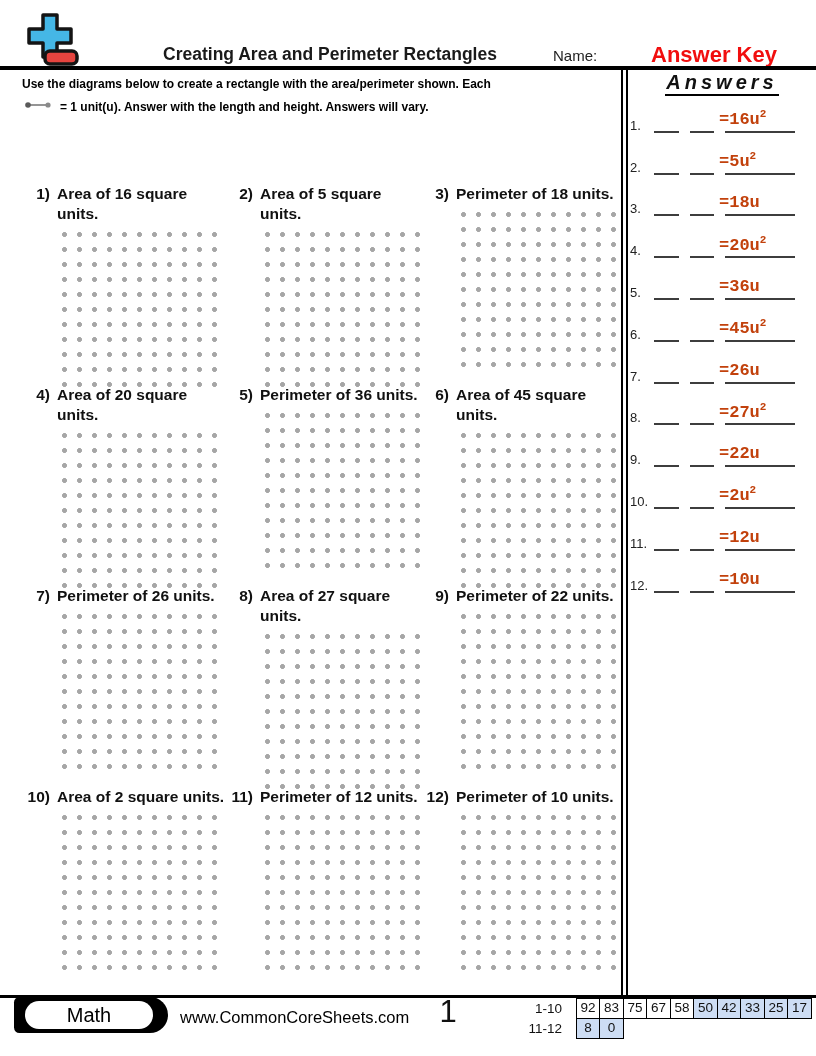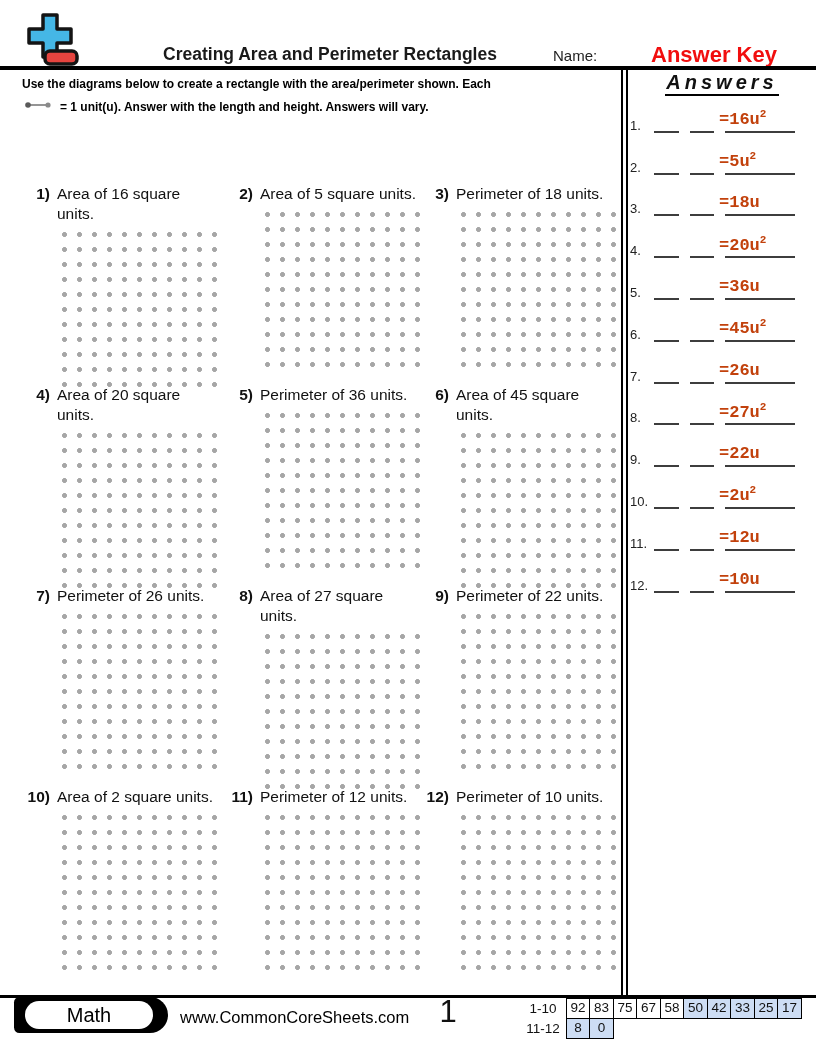--- a/index.html
+++ b/index.html
@@ -39,40 +39,40 @@
   .ans-val{position:absolute;left:-6px;right:-6px;bottom:2px;text-align:left;
            font-size:17px;font-weight:bold;color:#c2410c;white-space:nowrap;font-family:Liberation Mono, monospace;}
   .ans-val sup{font-size:11px;}
 
   
   .problems{position:absolute;left:22px;top:184px;width:600px;display:grid;
             grid-template-columns:203px 196px 197px;grid-auto-rows:201px;}
   .problem{overflow:visible;}
   .p-head{display:flex;font-size:15.5px;line-height:20px;}
   .p-num{font-weight:bold;width:28px;text-align:right;padding-right:7px;flex:none;}
-  .p-text{font-weight:normal;max-width:200px;}
+  .p-text{font-weight:bold;max-width:200px;}
   .p-text.narrow{max-width:136px;}
   .dotgrid{width:165px;height:165px;margin:3px 0 0 35px;
            background-image:radial-gradient(circle,#a6a6a6 2.2px,rgba(0,0,0,0) 2.5px);
            background-size:15px 15px;}
 
   
   .footer-rule{position:absolute;left:0;top:995px;width:816px;height:3px;background:#000;}
   .math-badge{position:absolute;left:14px;top:997px;width:154px;height:36px;background:#000;
               border-radius:6px 20px 20px 6px;}
   .math-badge-inner{position:absolute;left:11px;top:4px;right:15px;bottom:4px;background:#fff;
               border-radius:15px;display:flex;align-items:center;justify-content:center;
               font-weight:normal;font-size:20px;color:#000;}
   .website{position:absolute;left:180px;top:1008px;font-size:16.5px;color:#000;}
   .page-num{position:absolute;left:418px;top:994px;width:60px;text-align:center;
             font-size:31px;font-weight:normal;color:#111;}
   .score{position:absolute;left:524px;top:998px;font-size:13.5px;}
   .score-row{display:flex;height:21px;}
   .score-row.r2{margin-top:-1.5px;}
-  .score-label{width:38px;text-align:center;padding-right:5px;line-height:21px;flex:none;}
+  .score-label{width:38px;text-align:right;padding-right:15px;line-height:21px;flex:none;}
   .score-cell{width:23px;border:1.5px solid #000;margin-left:-1.5px;text-align:center;
               line-height:18.5px;flex:none;background:#fff;}
   .score-cell.shaded{background:#cdddf4;}
 </style>
 </head>
 <body>
 
 <div class="page">
 
   <div class="logo">

